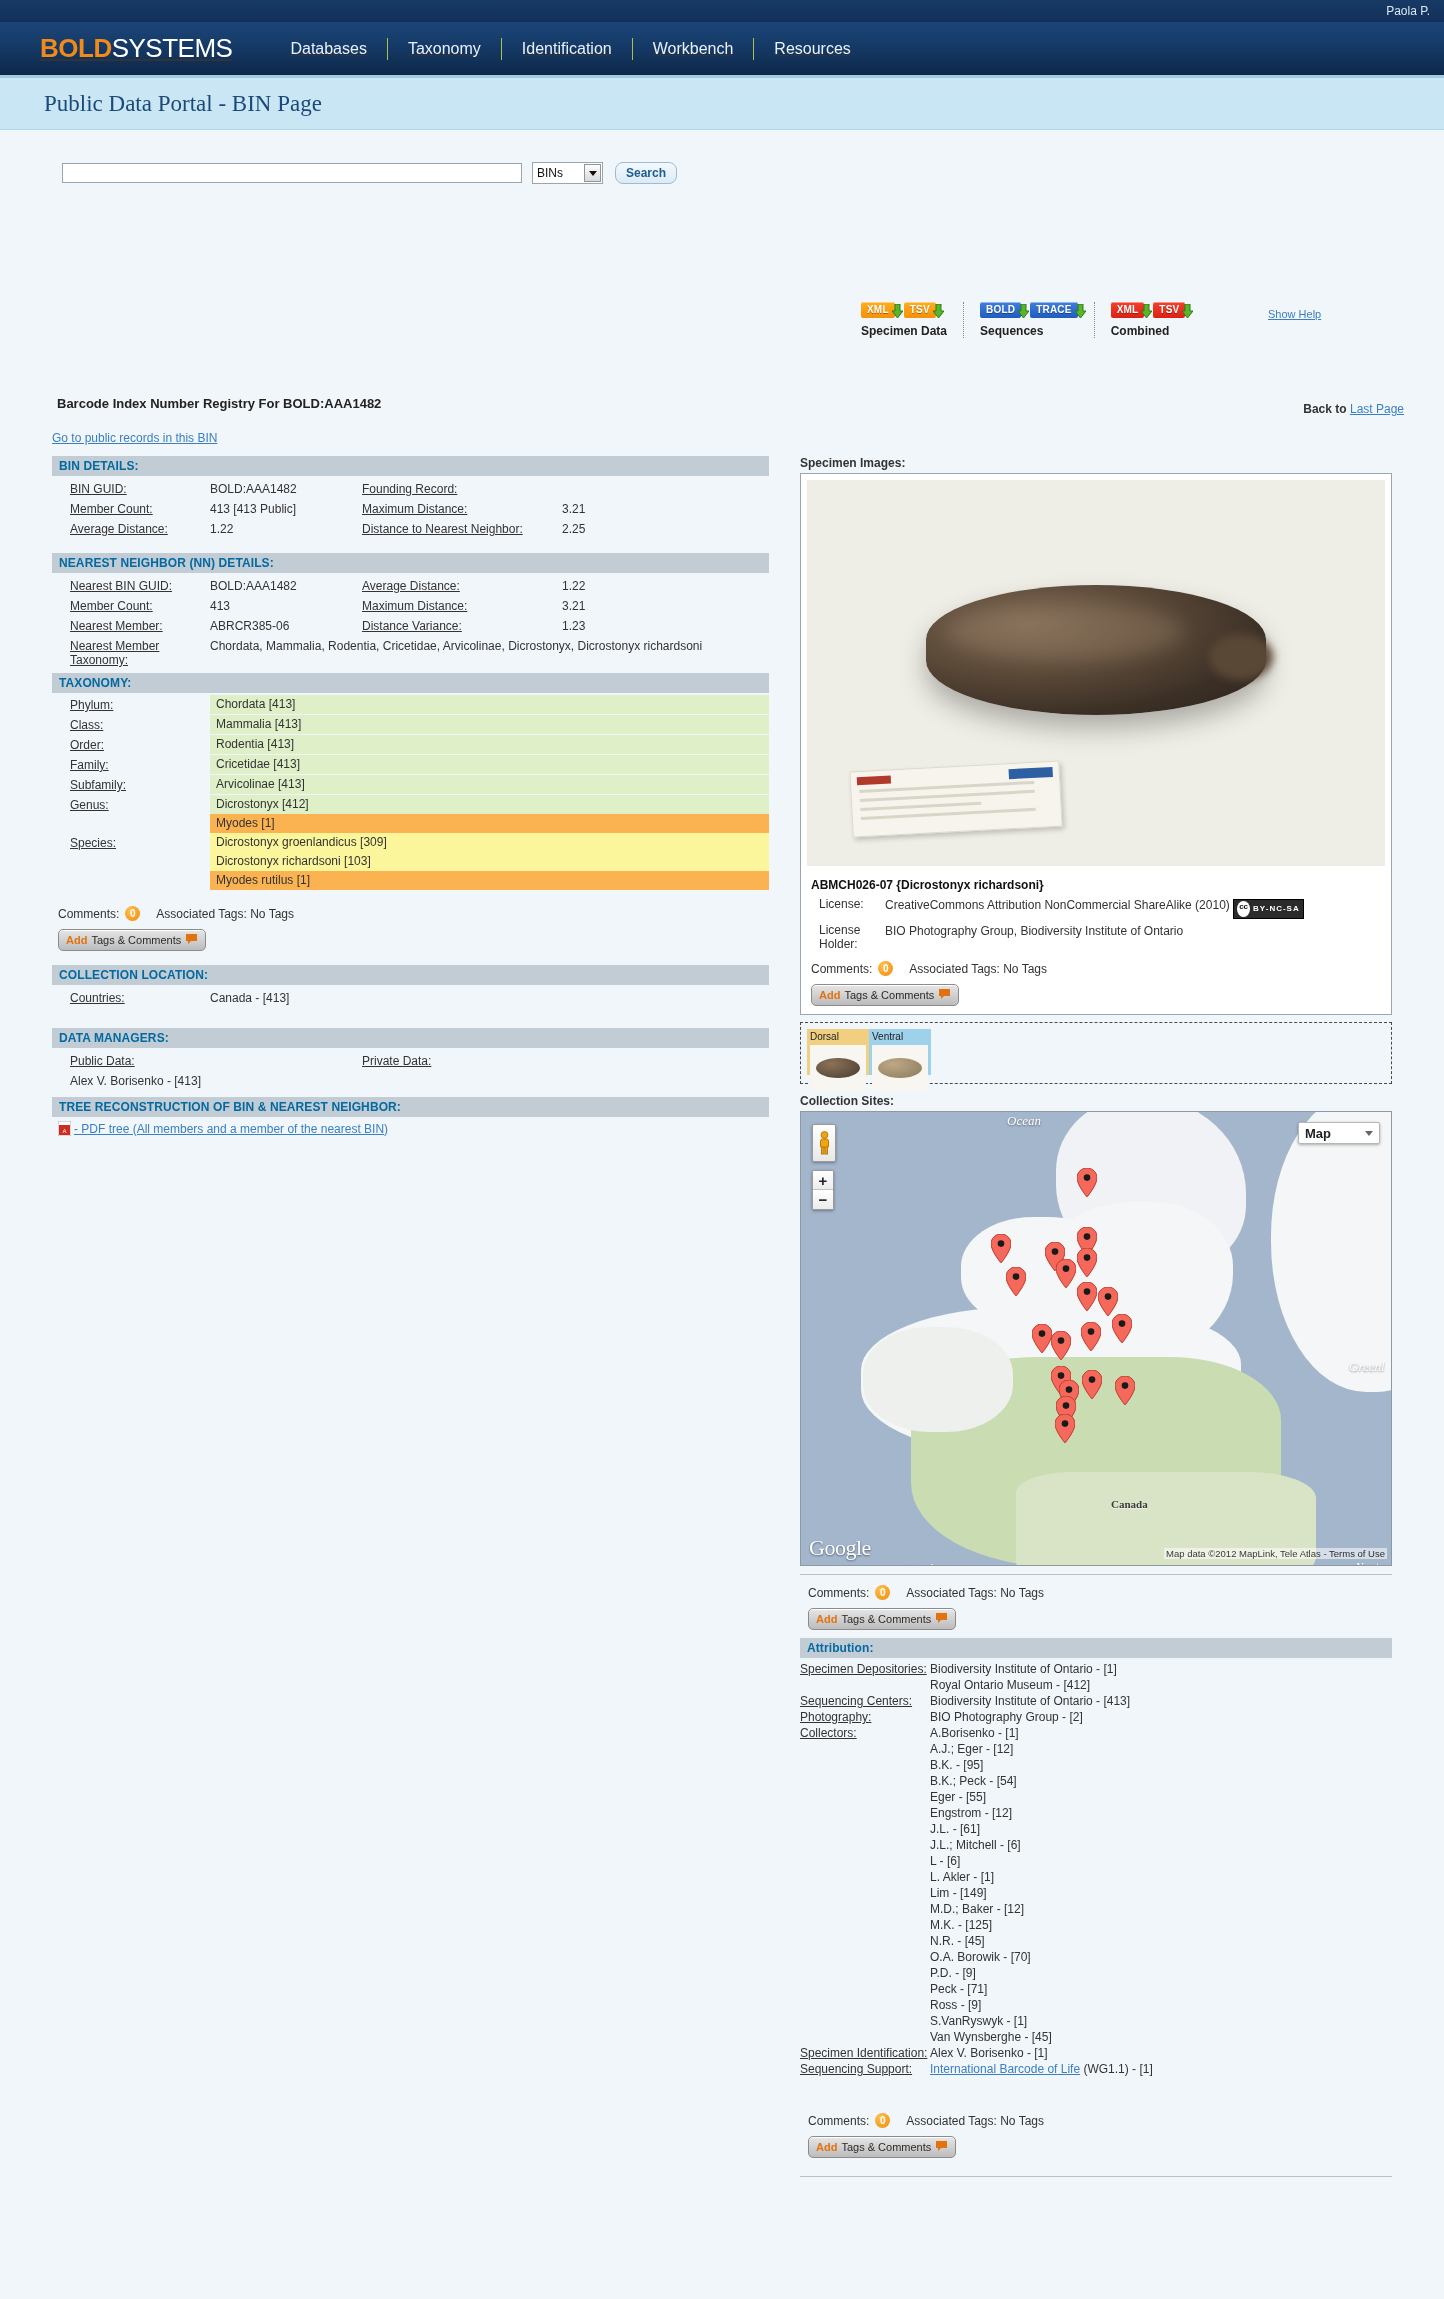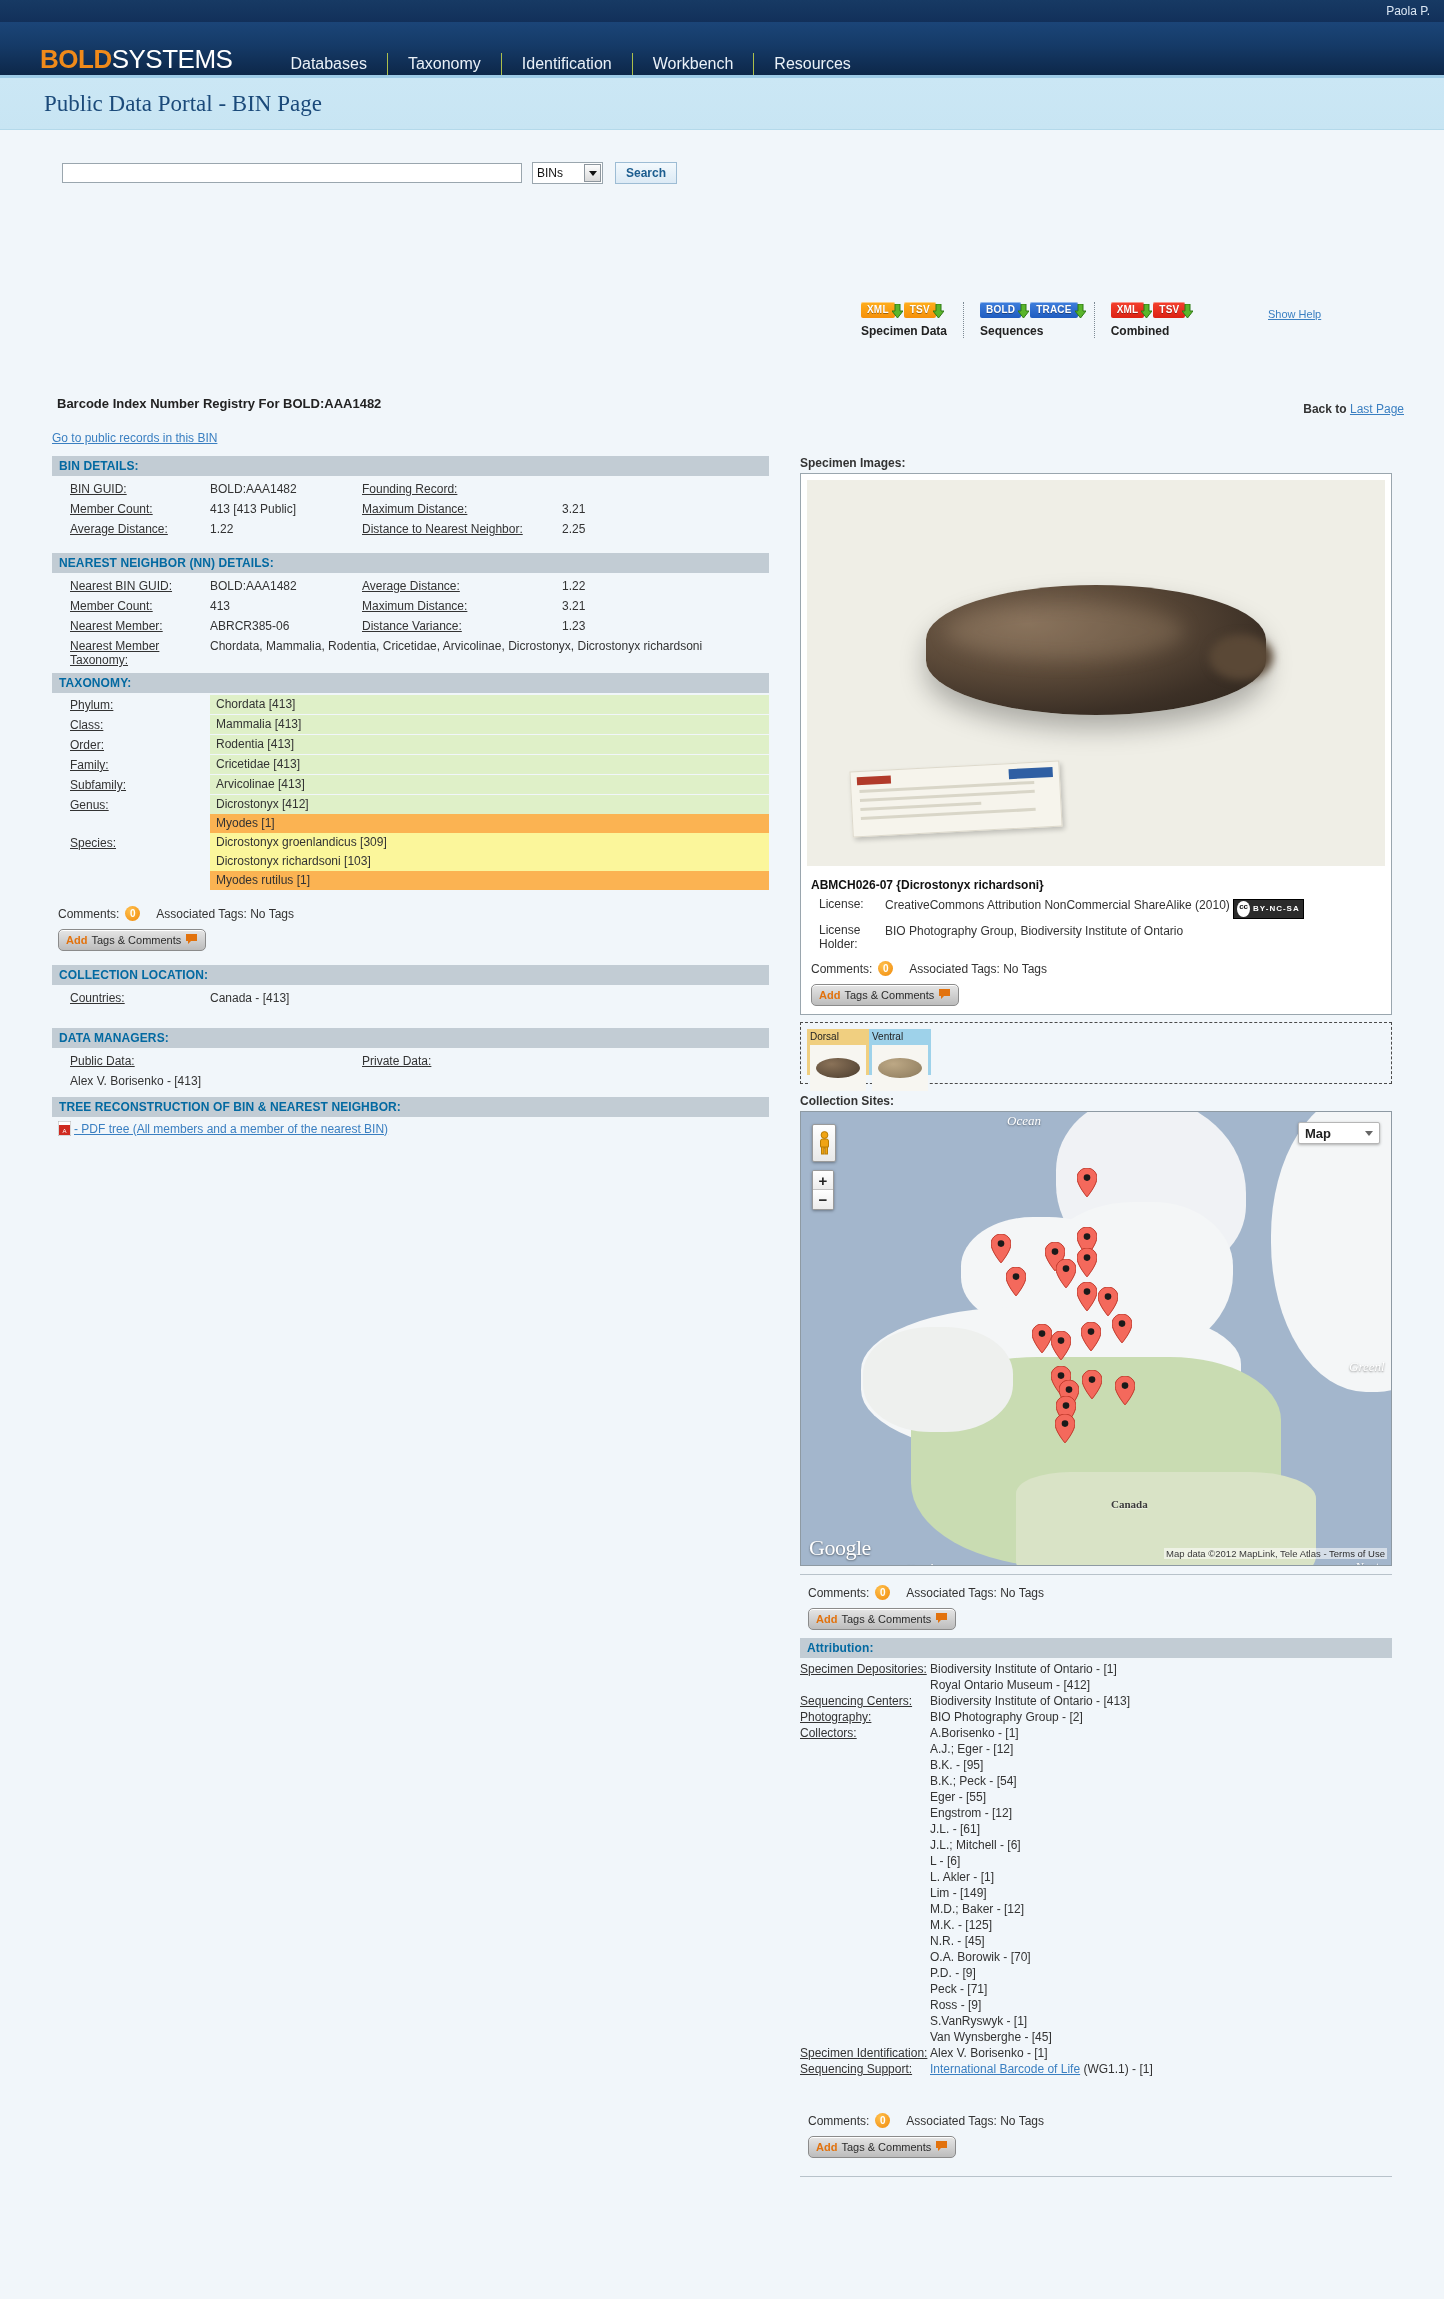--- a/index.html
+++ b/index.html
@@ -20,24 +20,25 @@
     display:flex; align-items:center; justify-content:flex-end;
     padding-right:14px;
   }
   .userbar .uname { color:#dbe7f4; }
 
   
   .navbar {
     height:56px;
     background:#153a67;
     background:linear-gradient(180deg,#1b4578 0%,#153a67 45%,#0d2749 100%);
-    display:flex; align-items:flex-end;
+    display:flex; align-items:center;
     padding-left:40px;
     border-bottom:3px solid #9ecbe6;
     position:relative;
+    text-decoration:underline;
   }
   .logo { font-size:26px; font-weight:bold; letter-spacing:-0.5px; margin-right:38px; }
   .logo .bold { color:#f08a1a; }
   .logo .systems { color:#ffffff; font-weight:normal; }
   .navlinks { display:flex; align-items:center; }
   .navlinks a {
     color:#eaf1f8; text-decoration:none; font-size:16px;
     padding:0 20px; white-space:nowrap;
   }
   .navsep { width:1px; height:22px; background:#c8d84a; opacity:.85; }
@@ -78,21 +79,21 @@
     position:absolute; right:1px; top:1px; bottom:1px; width:17px;
     background:linear-gradient(180deg,#fdfdfd,#dadada);
     border:1px solid #8d969d; display:flex; align-items:center; justify-content:center;
   }
   .search-select .arrowbox i {
     width:0;height:0;border-left:4px solid transparent;border-right:4px solid transparent;
     border-top:5px solid #111; display:block;
   }
   .search-btn {
     margin-left:12px; height:22px; padding:0 10px;
-    border:1px solid #9dbcd4; border-radius:0;
+    border:1px solid #9dbcd4; border-radius:8px;
     background:linear-gradient(180deg,#f3f9fd,#dceaf5);
     color:#1c5d8f; font-weight:bold; font-size:12px; cursor:pointer;
     font-family:"Liberation Sans", sans-serif;
   }
 
   
   .dlcluster {
     position:absolute; left:845px; top:172px;
     display:flex; align-items:flex-start;
   }

